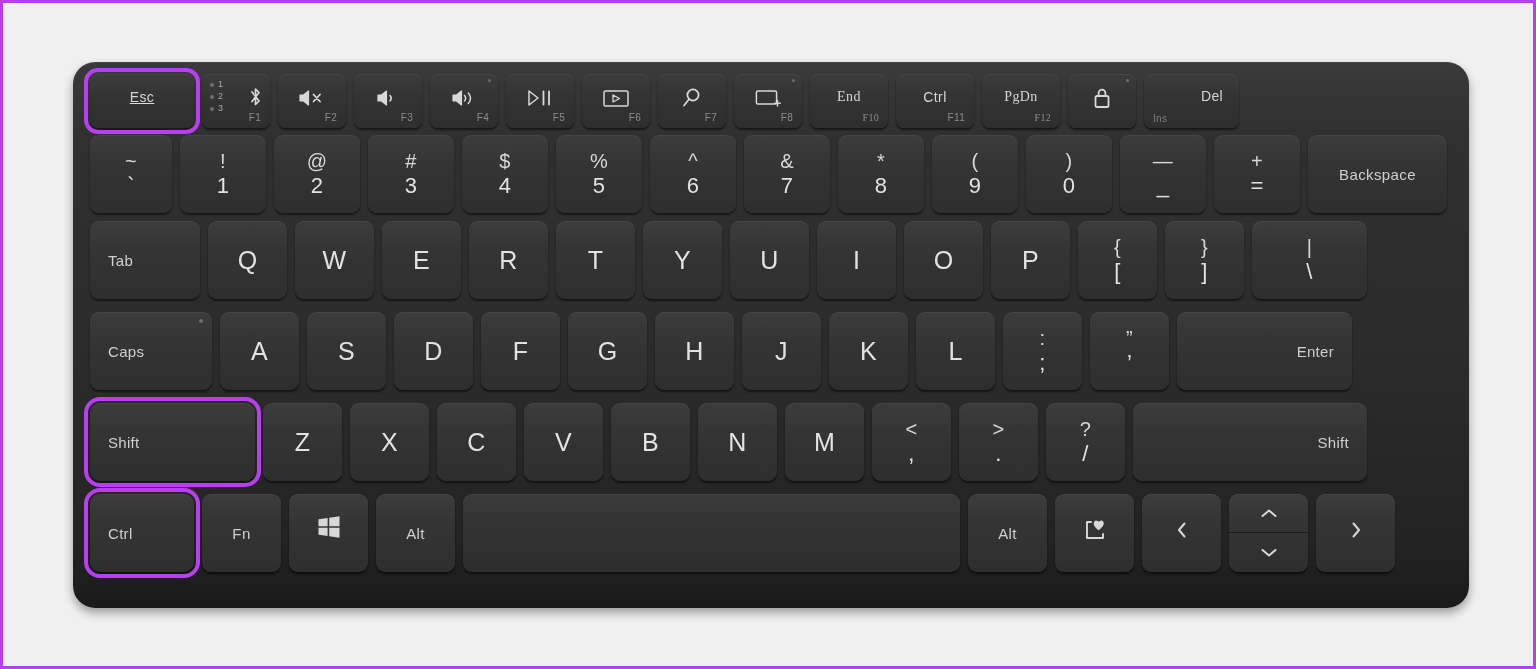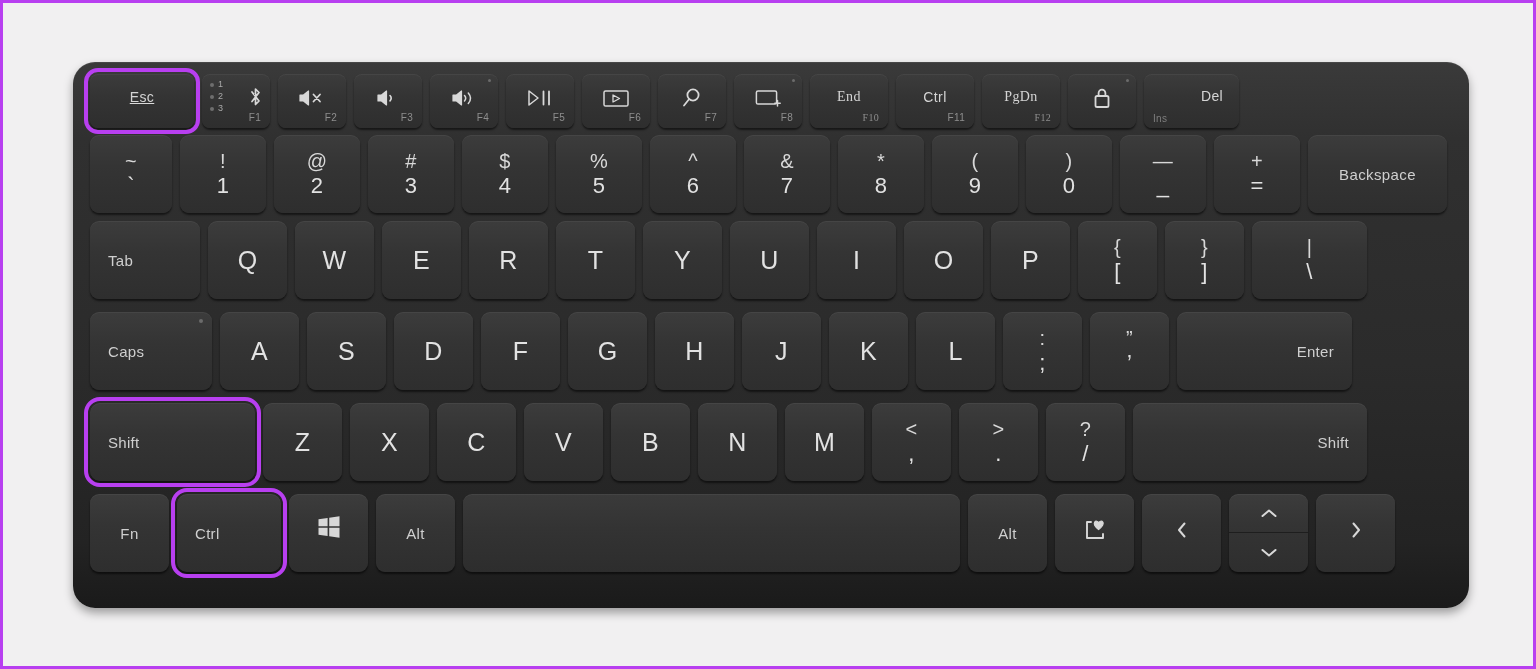--- a/index.html
+++ b/index.html
@@ -482,25 +482,25 @@
             <div class="dual">
               <span class="up">?</span>
               <span class="lo">/</span>
             </div>
           </div>
           <div class="key" style="width: 234px;">
             <span class="lbl-word-r">Shift</span>
           </div>
         </div>
         <div class="row r5">
-          <div class="key" style="width: 79px;">
-            <span class="lbl-word">Fn</span>
-          </div>
           <div class="key hl" style="width: 104px; outline-color: rgb(184, 63, 240);">
             <span class="lbl-word-l">Ctrl</span>
+          </div>
+          <div class="key" style="width: 79px;">
+            <span class="lbl-word">Fn</span>
           </div>
           <div class="key" style="width: 79px;">
             <span class="iconwrap"><svg class="ic-f" width="26" height="26" viewBox="0 0 26 26">
                 <path d="M2.5 5.2 L11.6 3.9 V12.2 L2.5 12.2 Z"></path>
                 <path d="M13.2 3.7 L23.5 2.2 V12.2 L13.2 12.2 Z"></path>
                 <path d="M2.5 13.8 L11.6 13.8 V22.1 L2.5 20.8 Z"></path>
                 <path d="M13.2 13.8 L23.5 13.8 V23.8 L13.2 22.3 Z"></path>
               </svg></span>
           </div>
           <div class="key" style="width: 79px;">

